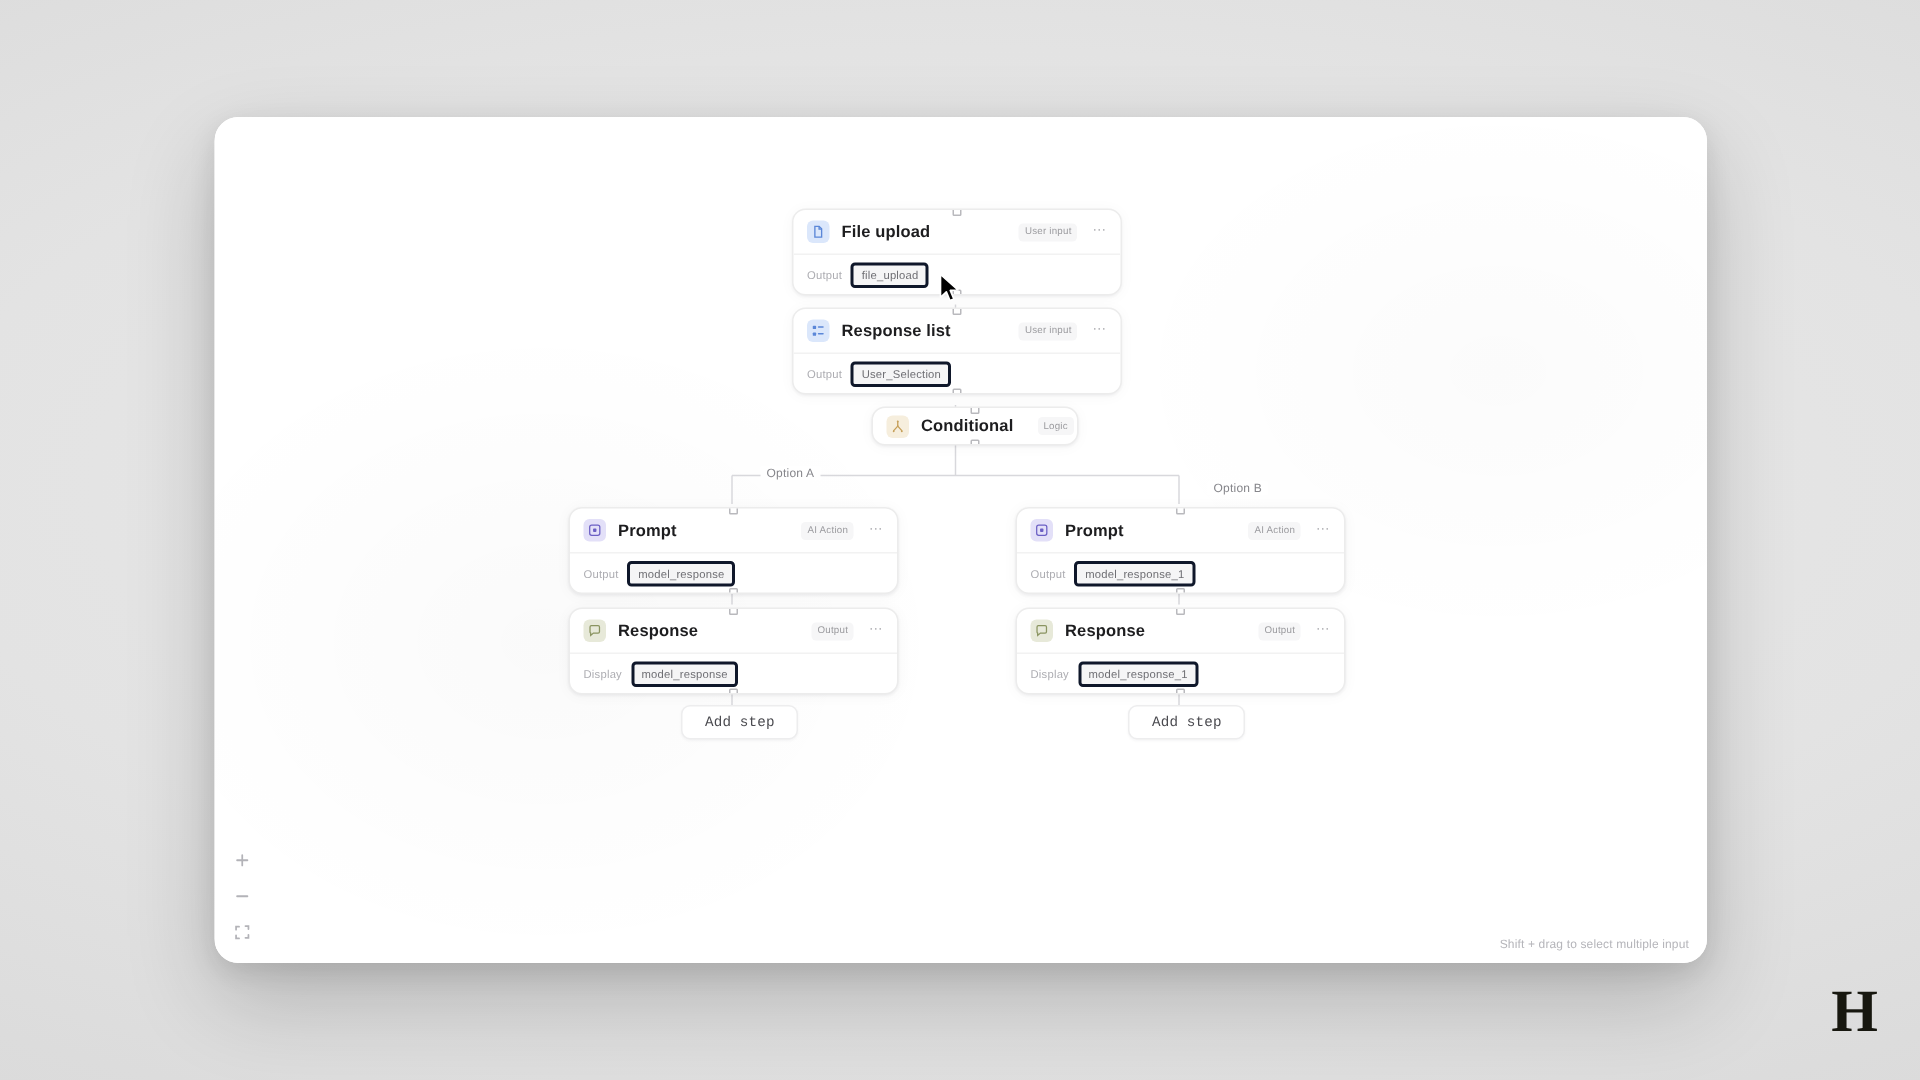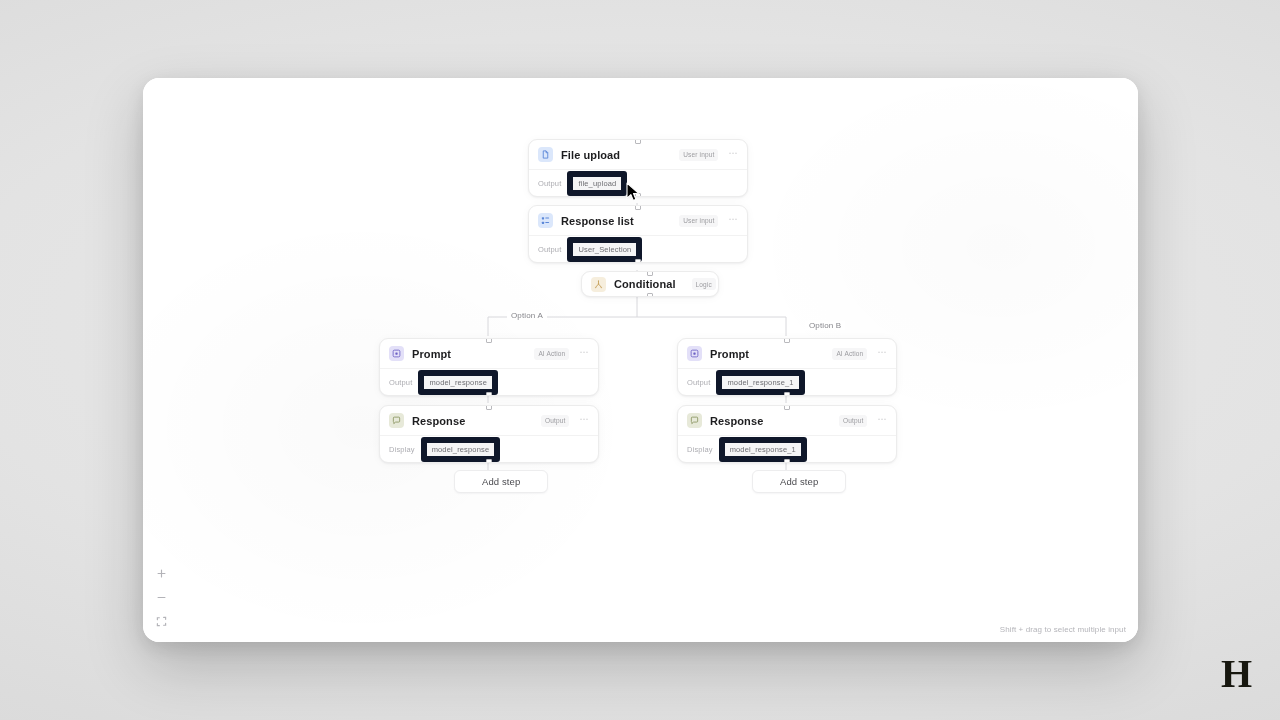--- a/index.html
+++ b/index.html
@@ -67,21 +67,21 @@
   }
 
   .node-body{
     border-top:1px solid #f2f2f2;
     display:flex;align-items:center;gap:6px;
     height:26px;padding:0 9px;
   }
   .io-label{font-size:7.5px;color:#adadb2;letter-spacing:.15px;}
   .io-chip{
     font-size:7.5px;color:#6e6e73;background:#f5f5f6;
-    border:6px solid #0f172a;border-radius:3px;
+    border:2px solid #0f172a;border-radius:3px;
     padding:2px 5px;white-space:nowrap;letter-spacing:.15px;
   }
 
   
   .node.compact .node-header{height:24px;}
 
   
   .handle{
     position:absolute;width:4px;height:4px;background:#fff;
     border:1px solid #b9b9bd;border-radius:1px;
@@ -94,23 +94,24 @@
   .branch-label{
     position:absolute;font-size:8px;color:#86868b;letter-spacing:.15px;
     background:#fff;padding:0 4px;white-space:nowrap;margin-left:36px;
   }
 
   
   .add-step{
     position:absolute;
     font-size:9.5px;color:#4a4a4f;letter-spacing:.1px;
     background:#fff;border:1px solid #ededee;border-radius:6px;
-    padding:5px 27px;white-space:nowrap;
+    padding:5px 15px;white-space:nowrap;
     box-shadow:0 1px 2px rgba(16,24,40,.045);
     cursor:pointer;
+    font-family:Liberation Mono, monospace;
   }
 
   
   #zoom-controls{
     position:absolute;left:8px;bottom:8px;
     display:flex;flex-direction:column;align-items:center;gap:7px;
     padding:4px 2px;
   }
   .zoom-btn{
     width:17px;height:17px;display:flex;align-items:center;justify-content:center;

